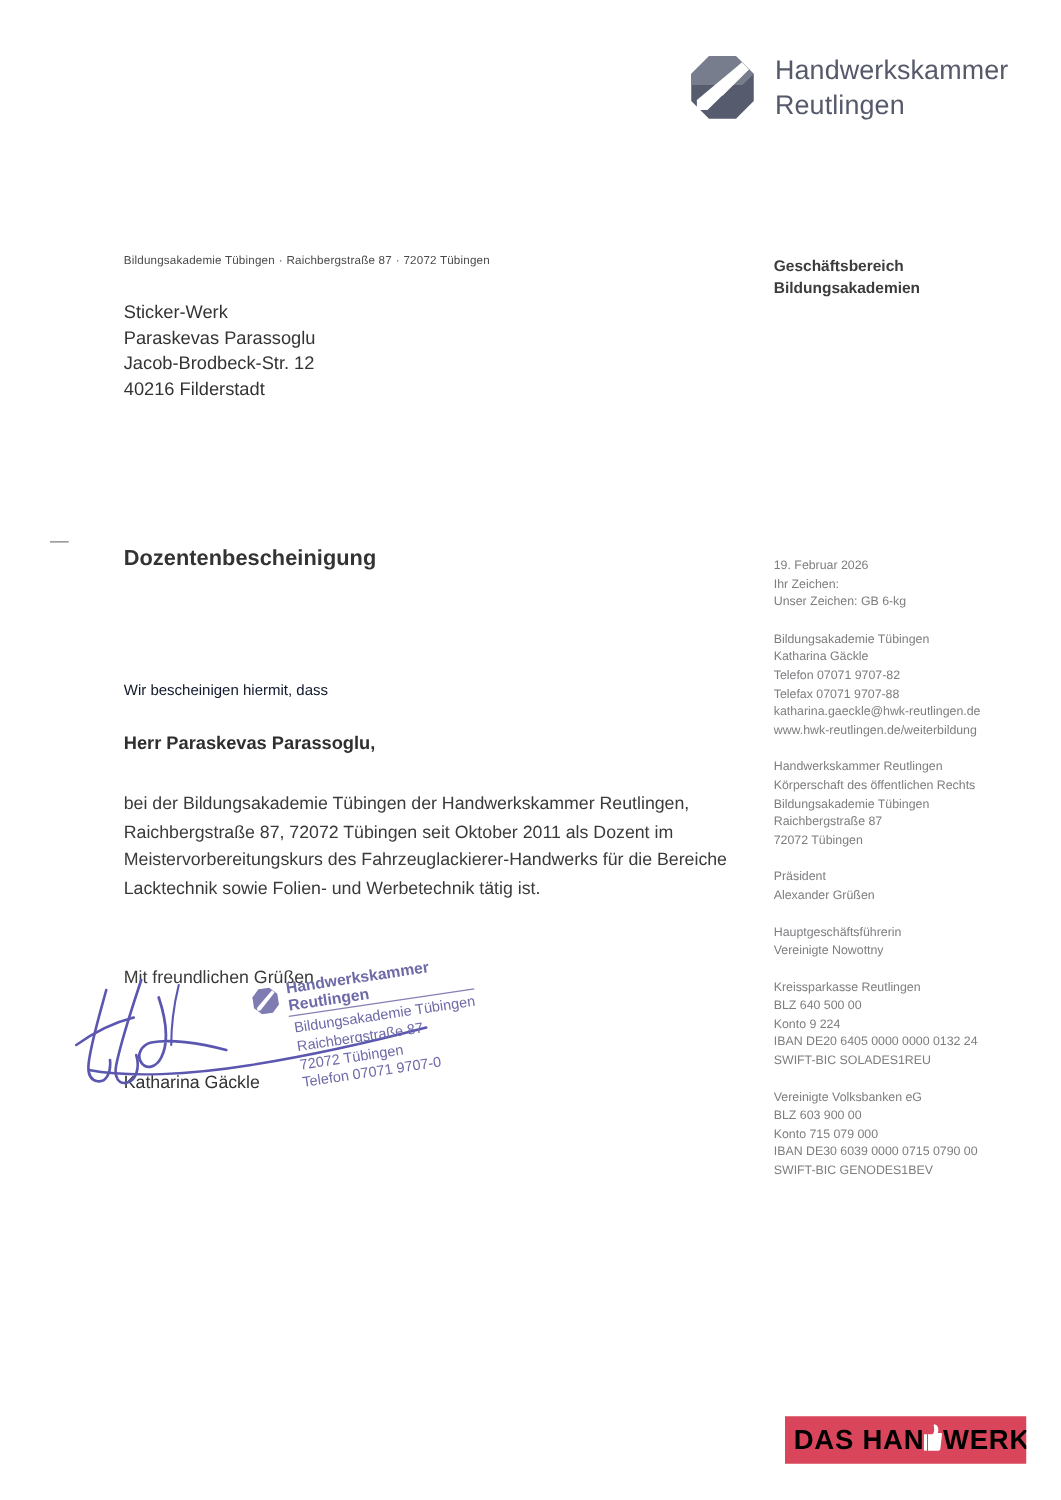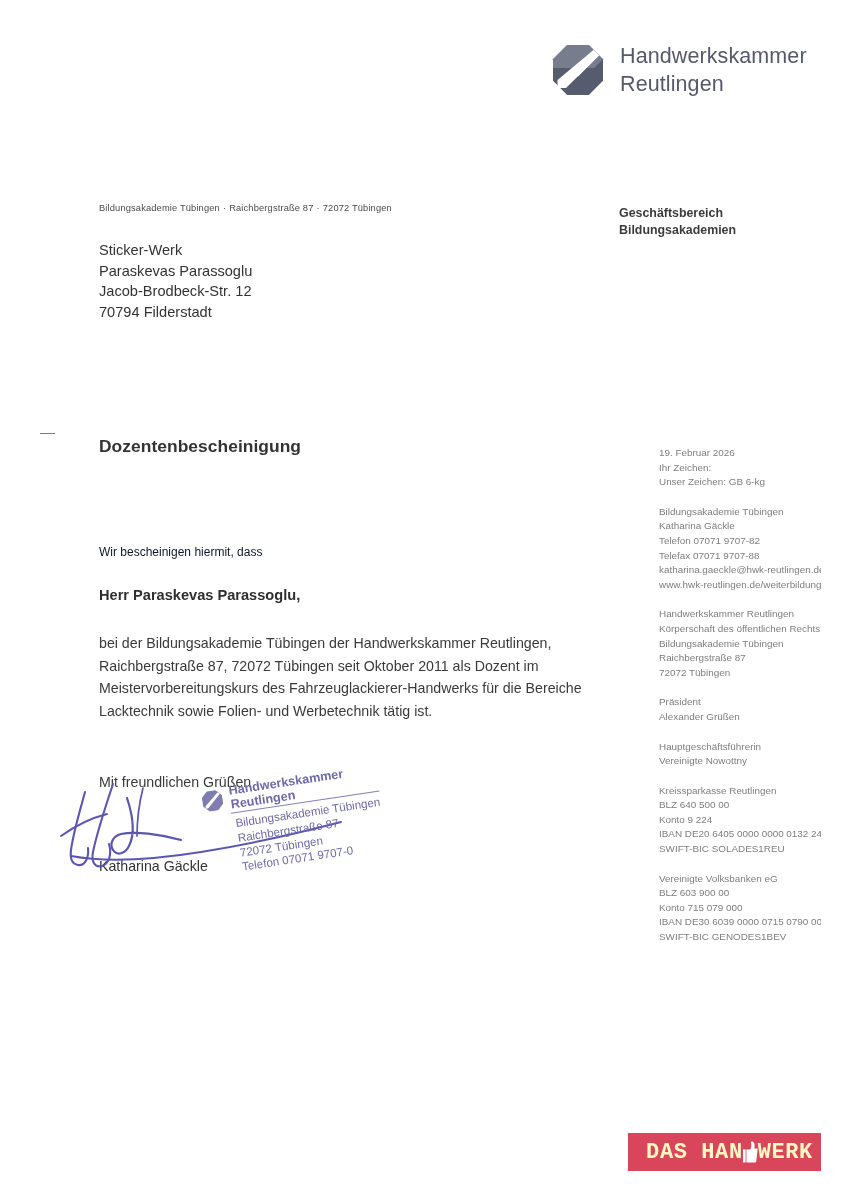--- a/index.html
+++ b/index.html
@@ -196,21 +196,20 @@
     position: absolute;
     left: 619px;
     top: 446px;
     width: 215px;
     font-size: 9.9px;
     line-height: 14.6px;
     color: #7d7d80;
   }
   .info-block {
     margin-bottom: 15px;
-    margin-left: 40px;
   }
   .info-block:last-child {
     margin-bottom: 0;
   }
   .info-block div {
     white-space: nowrap;
   }
 
   
   .footer-logo {
@@ -220,25 +219,25 @@
     width: 203px;
     height: 38px;
     background: #d9455a;
     display: flex;
     align-items: center;
     justify-content: center;
   }
   .footer-logo-text {
     font-size: 22px;
     font-weight: bold;
-    color: #fef9c3;
+    color: #000000;
     letter-spacing: 0.6px;
     display: flex;
-    align-items: center;
-    font-family: Liberation Mono, monospace;
+    align-items: flex-start;
+    font-family: Liberation Sans, sans-serif;
   }
   .thumb-icon {
     width: 15px;
     height: 22px;
     margin: 0 0px;
   }
 </style>
 </head>
 <body>
 
@@ -258,21 +257,21 @@
   </div>
 
   <div class="fold-mark"></div>
 
   <div class="sender-line"><span>Bildungsakademie Tübingen</span><span class="sep">·</span><span>Raichbergstraße 87</span><span class="sep">·</span><span>72072 Tübingen</span></div>
 
   <div class="recipient">
     <div>Sticker-Werk</div>
     <div>Paraskevas Parassoglu</div>
     <div>Jacob-Brodbeck-Str. 12</div>
-    <div>70794 Filderstadt</div>
+    <div>40216 Filderstadt</div>
   </div>
 
   <div class="department">
     <div>Geschäftsbereich</div>
     <div>Bildungsakademien</div>
   </div>
 
   <div class="doc-title">Dozentenbescheinigung</div>
   <div class="body-intro">Wir bescheinigen hiermit, dass</div>
   <div class="body-name">Herr Paraskevas Parassoglu,</div>

